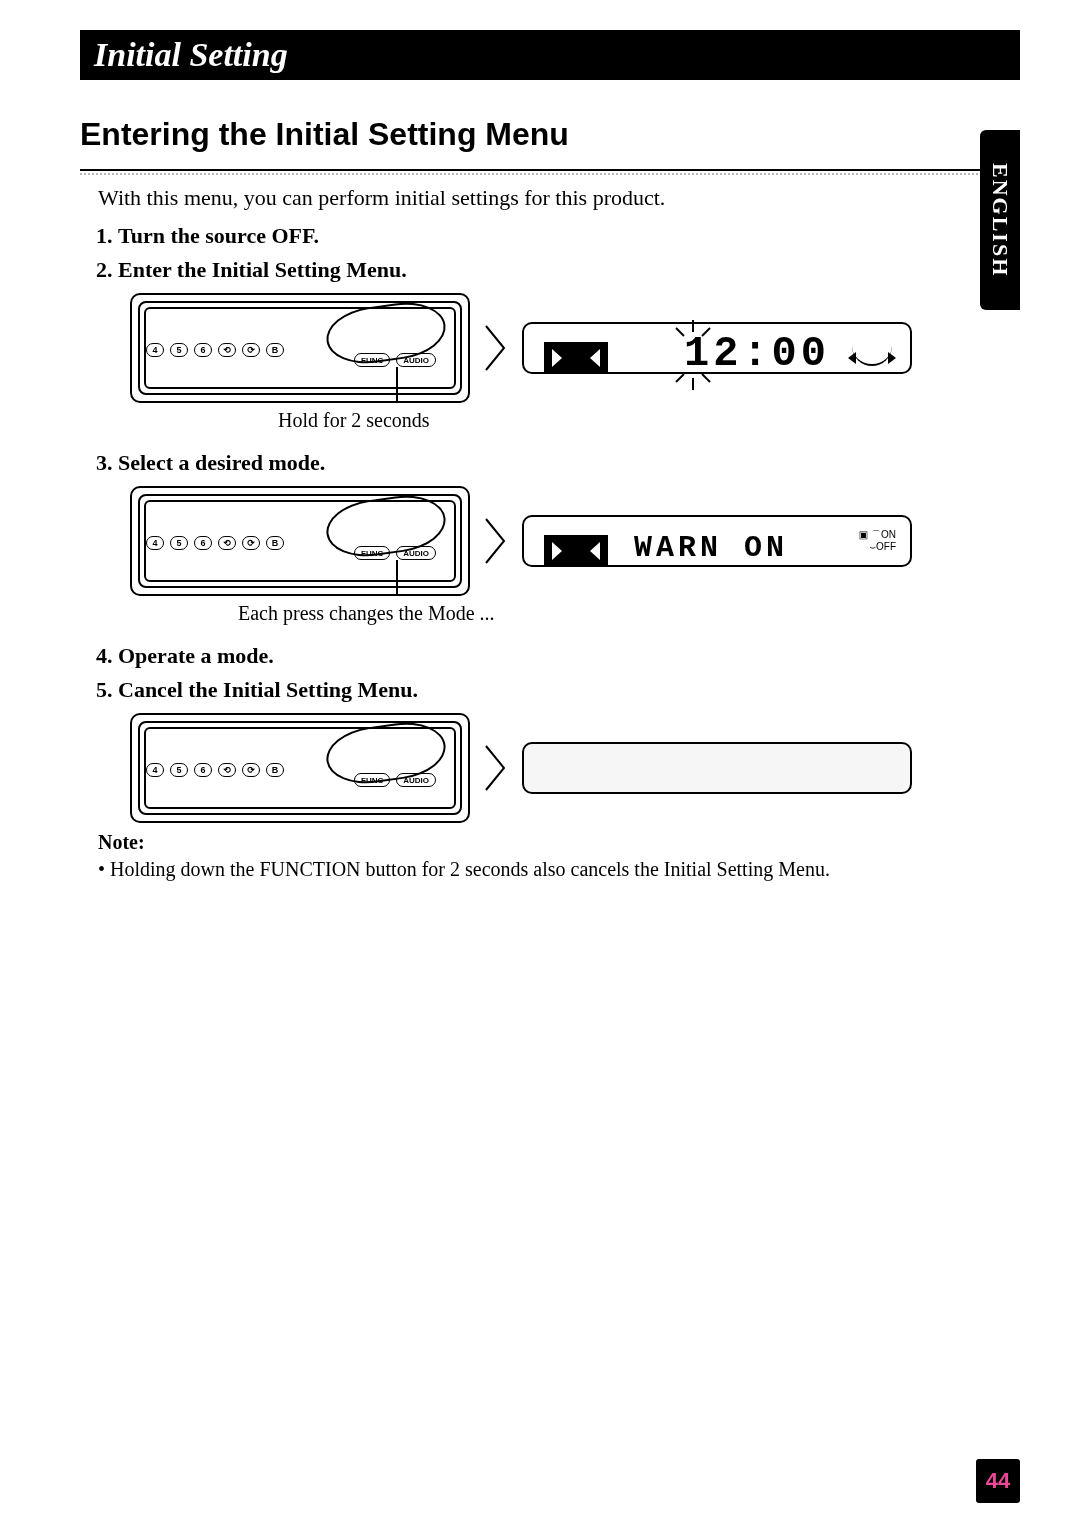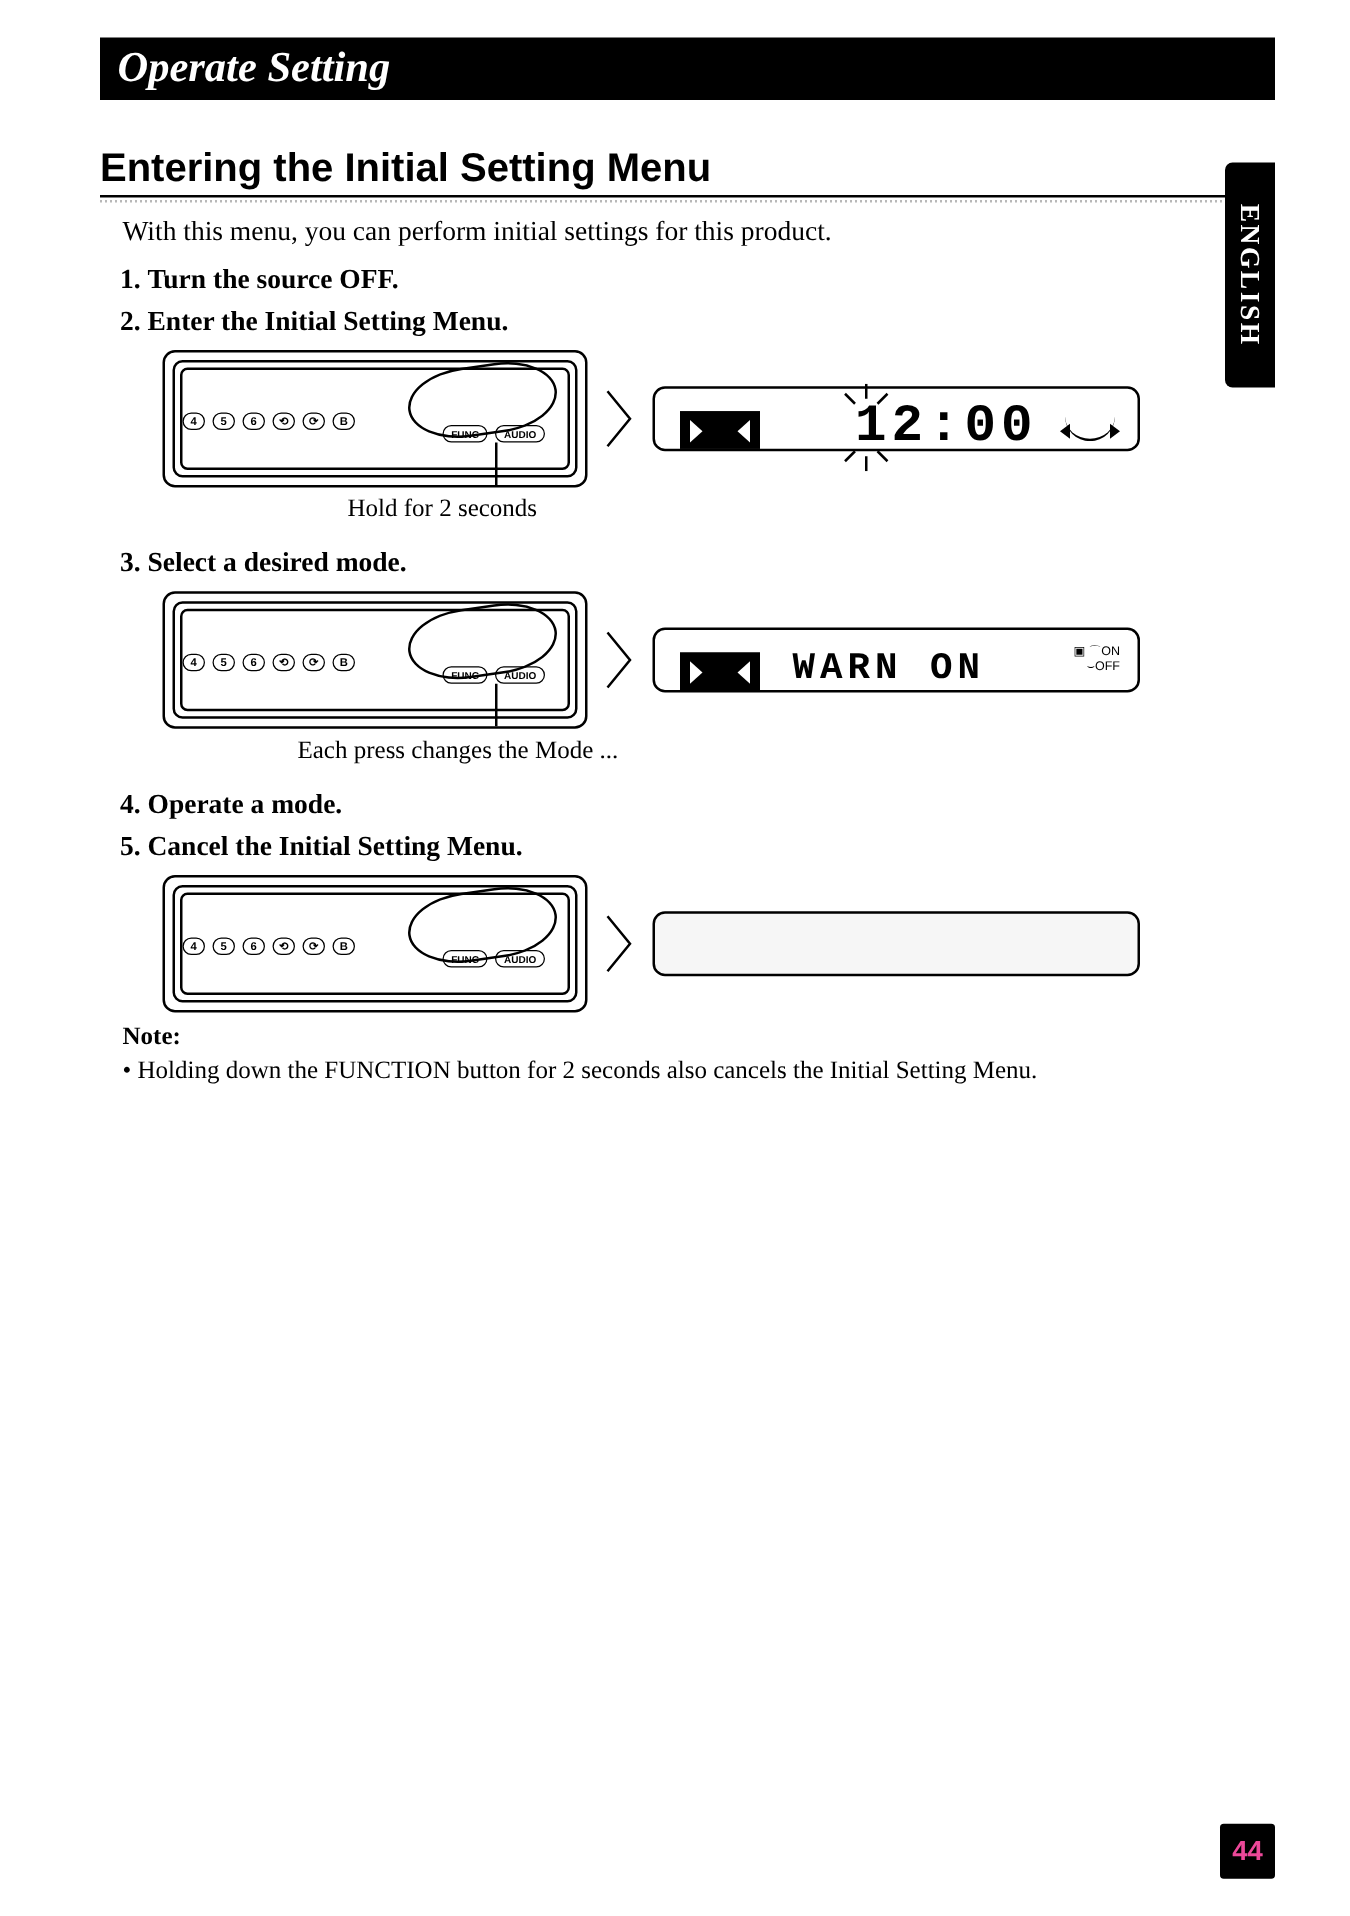--- a/index.html
+++ b/index.html
@@ -22,21 +22,21 @@
     font-size: 34px;
     padding: 6px 0 6px 14px;
     width: 100%;
   }
   .section-heading {
     font-family: Arial, Helvetica, sans-serif;
     font-weight: bold;
     font-size: 32px;
     margin-top: 36px;
     border-bottom: 2px solid #000;
-    padding-bottom: 3px;
+    padding-bottom: 16px;
     position: relative;
   }
   .section-heading::after {
     content: "";
     display: block;
     position: absolute;
     left: 0; right: 0; bottom: -6px;
     height: 2px;
     background: linear-gradient(to right, #888 50%, transparent 50%);
     background-size: 4px 2px;
@@ -148,21 +148,21 @@
   }
   .caption-center { text-align:left; margin-left:160px; }
   .caption-left   { text-align:left; margin-left:120px; }
 </style>
 </head>
 <body>
 
 <div class="page">
 
   <div class="title-bar">
-    <span>Operate Setting</span>
+    <span>Initial Setting</span>
   </div>
 
   <h2 class="section-heading">Entering the Initial Setting Menu</h2>
   <p class="intro">With this menu, you can perform initial settings for this product.</p>
 
   <ol class="steps">
     <li>
       <span>Turn the source OFF.</span>
     </li>
 

